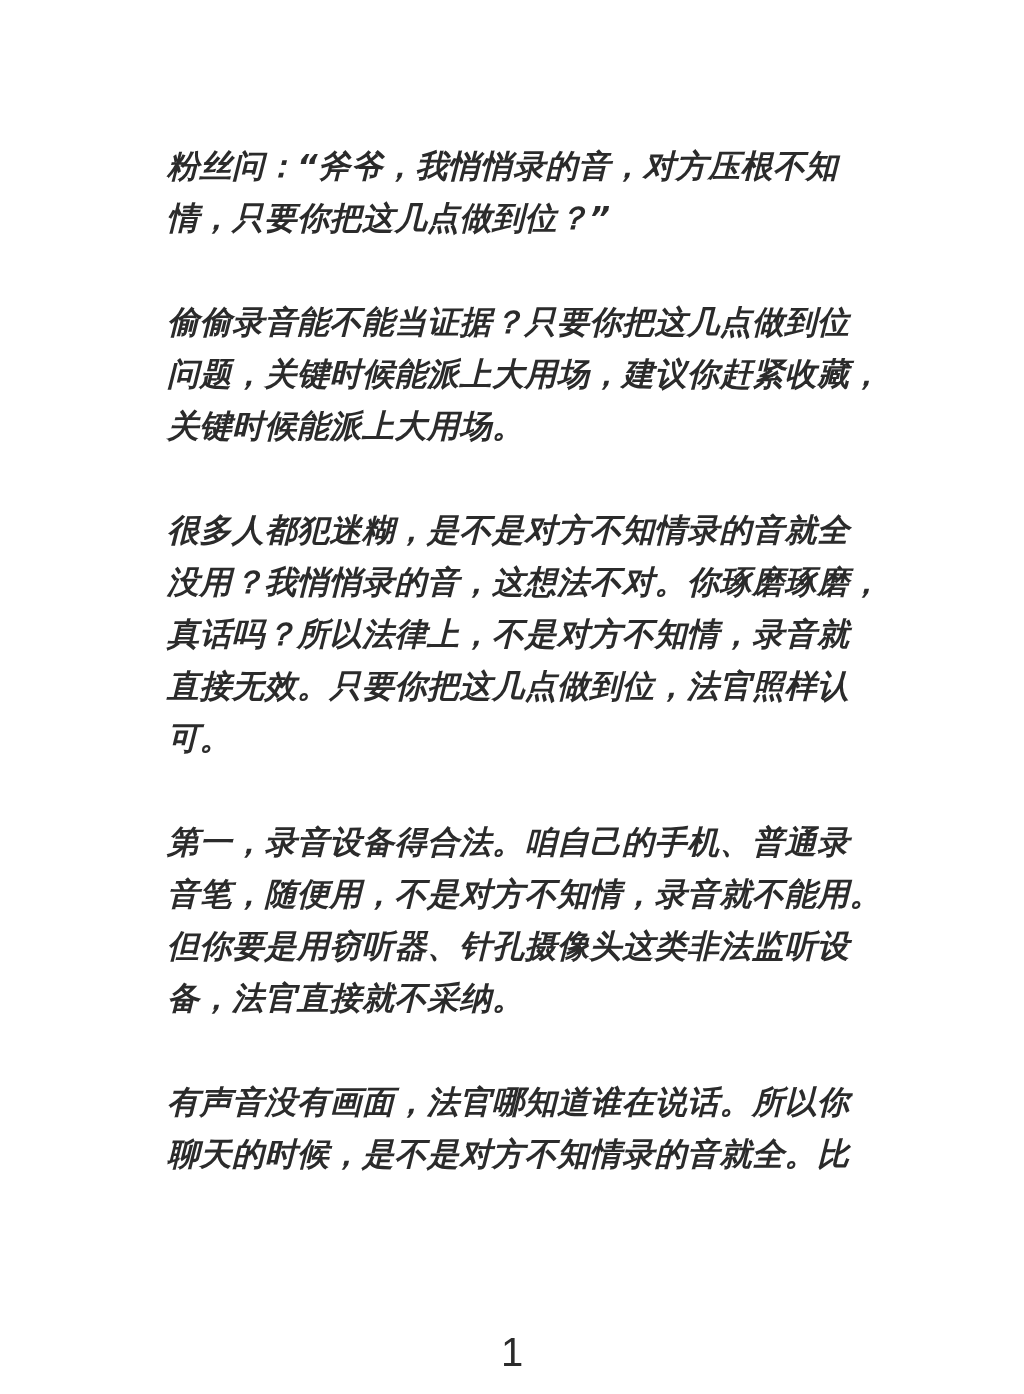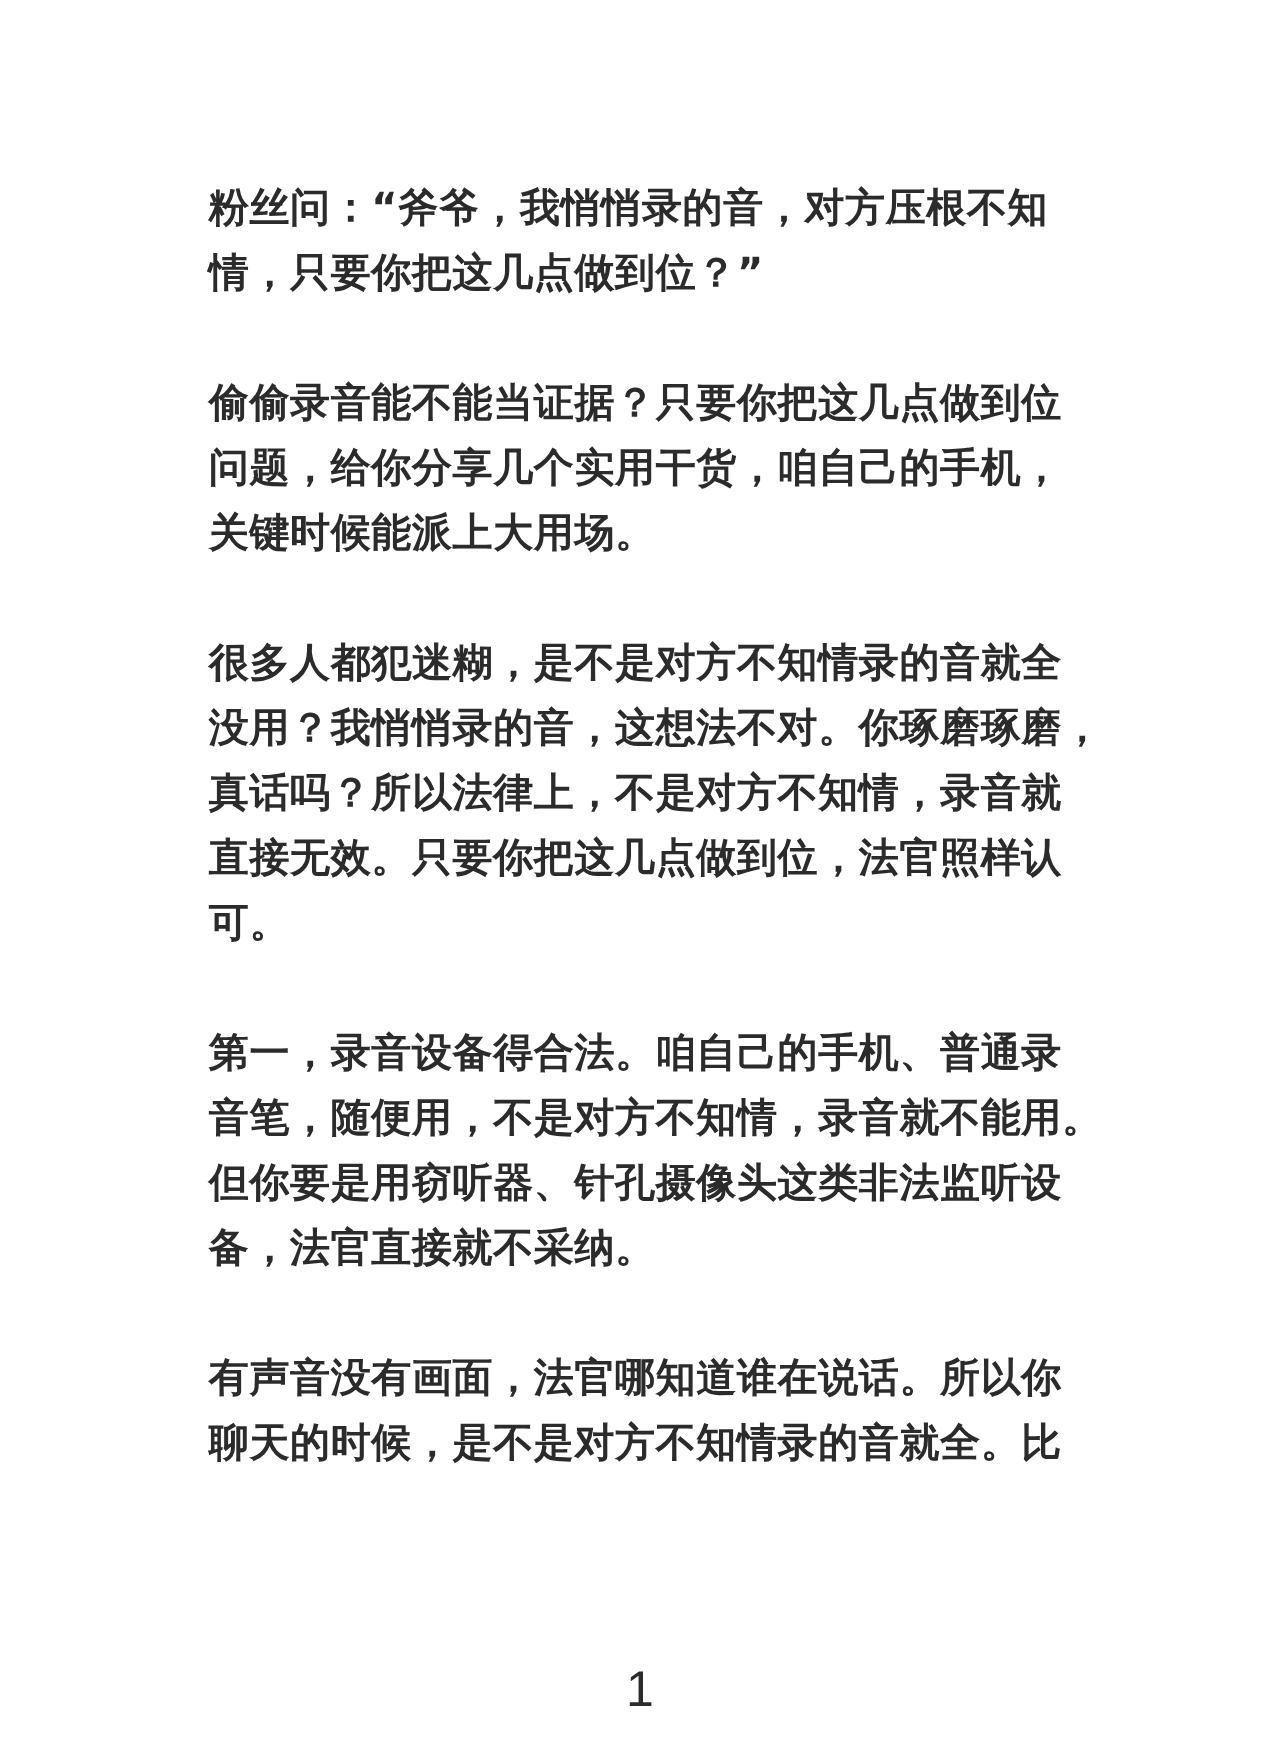--- a/index.html
+++ b/index.html
@@ -20,20 +20,21 @@
       left: 167px;
       top: 140px;
       width: 694px;
     }
     .para {
       margin: 0 0 52px 0;
       font-size: 32px;
       line-height: 52px;
       font-weight: bold;
       letter-spacing: 0.5px;
+      font-style: italic;
     }
     .line {
       display: block;
       white-space: nowrap;
       height: 52px;
     }
     .page-number {
       position: absolute;
       left: 0;
       width: 1024px;
@@ -51,21 +52,21 @@
 
 <div class="page">
 
   <div class="para">
     <span class="line">粉丝问：“斧爷，我悄悄录的音，对方压根不知</span>
     <span class="line">情，只要你把这几点做到位？”</span>
   </div>
 
   <div class="para">
     <span class="line">偷偷录音能不能当证据？只要你把这几点做到位</span>
-    <span class="line">问题，给你分享几个实用干货，咱自己的手机，</span>
+    <span class="line">问题，关键时候能派上大用场，建议你赶紧收藏，</span>
     <span class="line">关键时候能派上大用场。</span>
   </div>
 
   <div class="para">
     <span class="line">很多人都犯迷糊，是不是对方不知情录的音就全</span>
     <span class="line">没用？我悄悄录的音，这想法不对。你琢磨琢磨，</span>
     <span class="line">真话吗？所以法律上，不是对方不知情，录音就</span>
     <span class="line">直接无效。只要你把这几点做到位，法官照样认</span>
     <span class="line">可。</span>
   </div>

